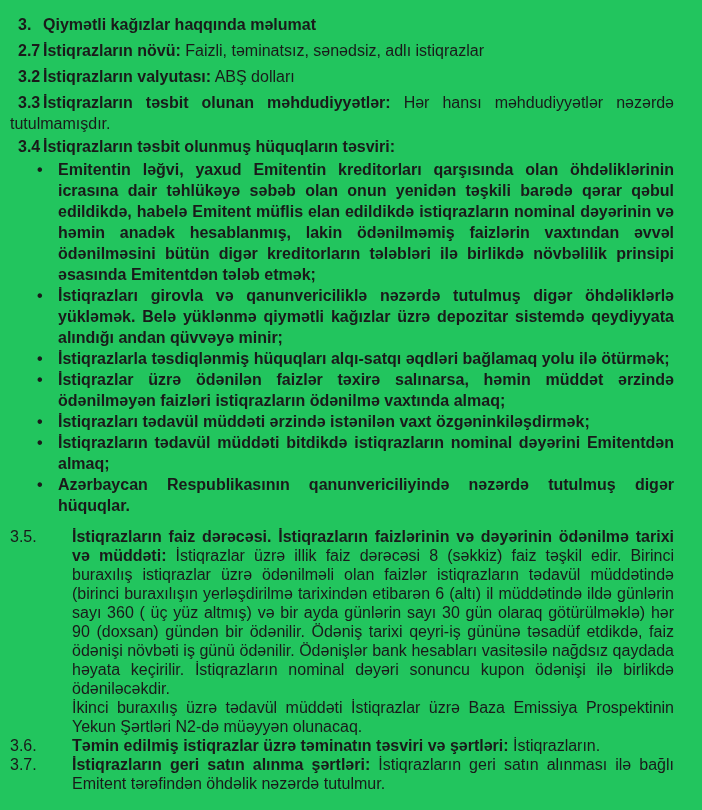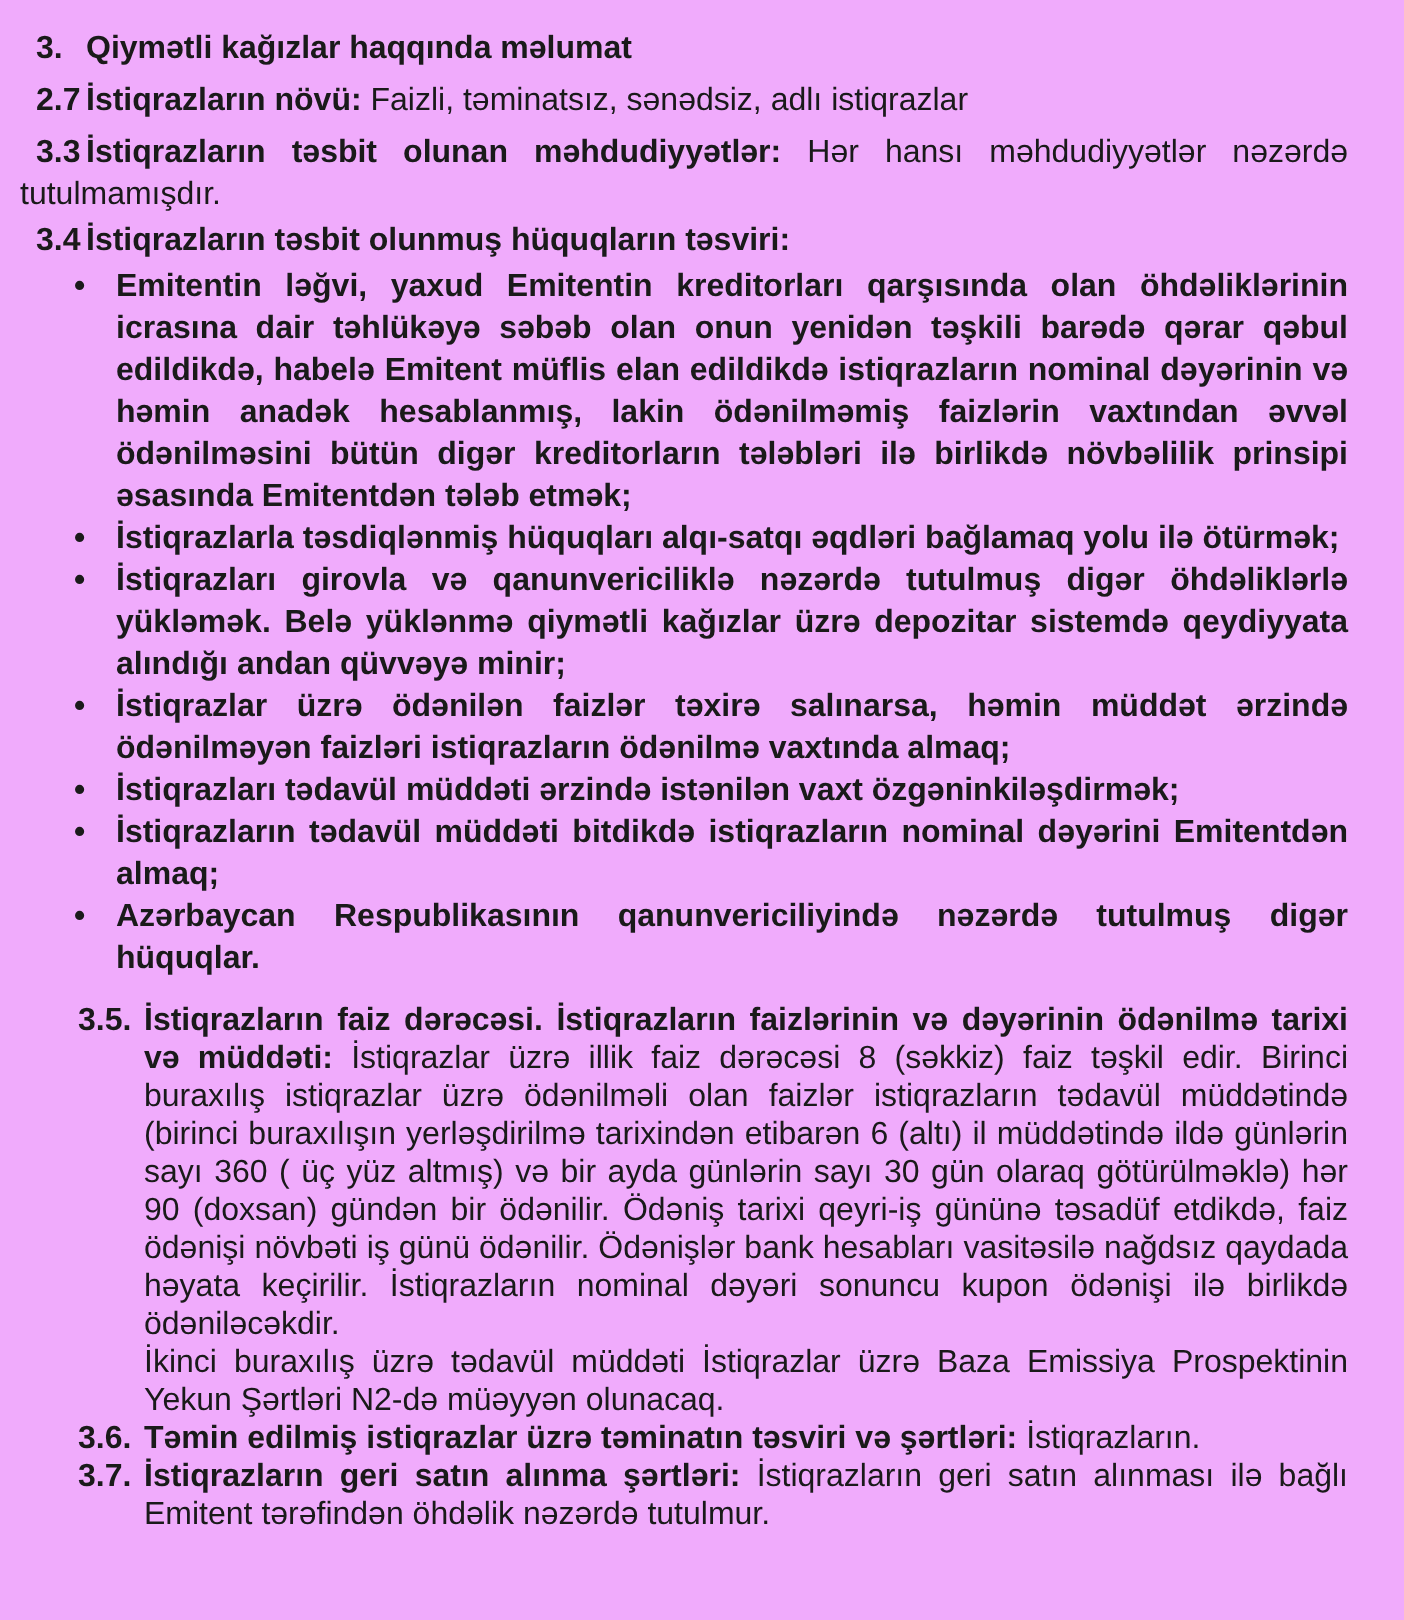--- a/index.html
+++ b/index.html
@@ -1,21 +1,21 @@
 <!DOCTYPE html>
 <html><head>
 <meta charset="utf-8">
 <style>
   html, body { margin:0; padding:0; background:#ffffff; }
   .page {
     position:relative;
     width:702px; height:810px;
     box-sizing:border-box;
     overflow:hidden;
-    background:#f0abfc;
+    background:#22c55e;
     color:#1a1a1a;
     font-family:"Liberation Sans","DejaVu Sans",sans-serif;
     font-size:16px;
     padding:14px 28px 0 10px;
   }
   .b { font-weight:bold; }
   .top { margin:0 0 5px 0; line-height:21px; text-align:justify; }
   .top.tight { margin-bottom:2px; }
   .num {
     display:inline-block;
@@ -32,42 +32,43 @@
     line-height:21px;
     text-align:justify;
     font-weight:bold;
   }
   .bullets li::before {
     content:"\2022";
     position:absolute;
     left:27px; top:0;
   }
   .sec { position:relative; padding-left:62px; line-height:19px; }
-  .sec .secnum { position:absolute; left:29px; top:0; font-weight:bold; }
+  .sec .secnum { position:absolute; left:0; top:0; font-weight:normal; }
   .sec p { margin:0; text-align:justify; }
   .s35 { margin-top:11px; }
 </style>
 </head>
 <body>
 
 <div class="page">
 
   <p class="top"><span class="num">3.</span><span class="b">Qiymətli kağızlar haqqında məlumat</span></p>
 
   <p class="top"><span class="num">2.7</span><span class="b">İstiqrazların növü:</span> <span>Faizli, təminatsız, sənədsiz, adlı istiqrazlar</span></p>
 
+  <p class="top"><span class="num">3.2</span><span class="b">İstiqrazların valyutası:</span> <span>ABŞ dolları</span></p>
 
   <p class="top tight"><span class="num">3.3</span><span class="b">İstiqrazların təsbit olunan məhdudiyyətlər:</span> <span>Hər hansı məhdudiyyətlər nəzərdə tutulmamışdır.</span></p>
 
   <p class="top tight"><span class="num">3.4</span><span class="b">İstiqrazların təsbit olunmuş hüquqların təsviri:</span></p>
 
   <ul class="bullets">
     <li><span>Emitentin ləğvi, yaxud Emitentin kreditorları qarşısında olan öhdəliklərinin icrasına dair təhlükəyə səbəb olan onun yenidən təşkili barədə qərar qəbul edildikdə, habelə Emitent müflis elan edildikdə istiqrazların nominal dəyərinin və həmin anadək hesablanmış, lakin ödənilməmiş faizlərin vaxtından əvvəl ödənilməsini bütün digər kreditorların tələbləri ilə birlikdə növbəlilik prinsipi əsasında Emitentdən tələb etmək;</span></li>
+    <li><span>İstiqrazları girovla və qanunvericiliklə nəzərdə tutulmuş digər öhdəliklərlə yükləmək. Belə yüklənmə qiymətli kağızlar üzrə depozitar sistemdə qeydiyyata alındığı andan qüvvəyə minir;</span></li>
     <li><span>İstiqrazlarla təsdiqlənmiş hüquqları alqı-satqı əqdləri bağlamaq yolu ilə ötürmək;</span></li>
-    <li><span>İstiqrazları girovla və qanunvericiliklə nəzərdə tutulmuş digər öhdəliklərlə yükləmək. Belə yüklənmə qiymətli kağızlar üzrə depozitar sistemdə qeydiyyata alındığı andan qüvvəyə minir;</span></li>
     <li><span>İstiqrazlar üzrə ödənilən faizlər təxirə salınarsa, həmin müddət  ərzində ödənilməyən faizləri istiqrazların ödənilmə vaxtında almaq;</span></li>
     <li><span>İstiqrazları tədavül müddəti ərzində istənilən vaxt özgəninkiləşdirmək;</span></li>
     <li><span>İstiqrazların tədavül müddəti bitdikdə istiqrazların nominal dəyərini Emitentdən almaq;</span></li>
     <li><span>Azərbaycan Respublikasının qanunvericiliyində nəzərdə tutulmuş digər hüquqlar.</span></li>
   </ul>
 
   <div class="sec s35">
     <span class="secnum">3.5.</span>
     <p><span class="b">İstiqrazların faiz dərəcəsi. İstiqrazların faizlərinin və dəyərinin ödənilmə tarixi və müddəti:</span> <span>İstiqrazlar üzrə illik faiz dərəcəsi 8 (səkkiz) faiz təşkil edir. Birinci buraxılış istiqrazlar üzrə ödənilməli olan faizlər istiqrazların tədavül müddətində (birinci buraxılışın yerləşdirilmə tarixindən etibarən 6 (altı) il müddətində ildə günlərin sayı 360 ( üç yüz altmış) və bir ayda günlərin sayı 30 gün olaraq götürülməklə) hər 90 (doxsan) gündən bir ödənilir. Ödəniş tarixi qeyri-iş gününə təsadüf etdikdə, faiz ödənişi növbəti iş günü ödənilir. Ödənişlər bank hesabları vasitəsilə nağdsız qaydada həyata keçirilir. İstiqrazların nominal dəyəri sonuncu kupon ödənişi ilə birlikdə ödəniləcəkdir.</span></p>
     <p>İkinci buraxılış üzrə tədavül müddəti İstiqrazlar üzrə Baza Emissiya Prospektinin Yekun Şərtləri N2-də müəyyən olunacaq.</p>

